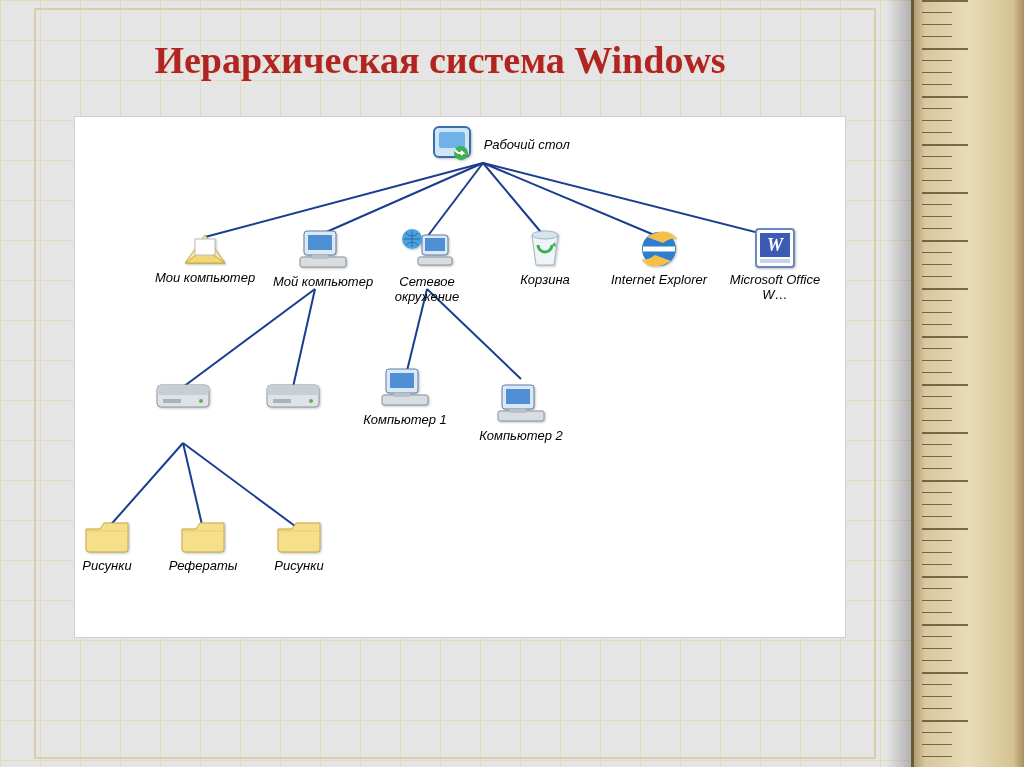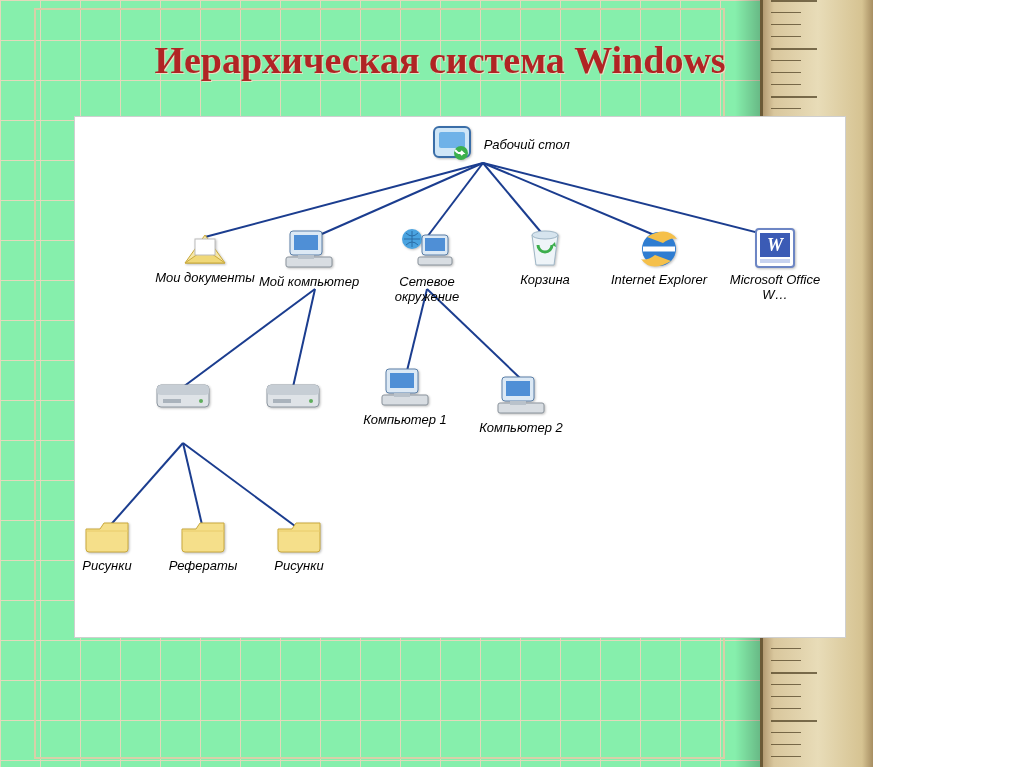--- a/index.html
+++ b/index.html
@@ -1,19 +1,19 @@
 <!DOCTYPE html>
 <html><head>
 <meta charset="utf-8">
 <style>
   html,body{margin:0;padding:0;width:1024px;height:767px;overflow:hidden;font-family:Tahoma, Arial, sans-serif;}
   
   .slide{
-    position:relative;width:873px;height:767px;
-    background:#86efac;
+    position:relative;width:1024px;height:767px;
+    background:#e5e5e5;
   }
   .grid{
     position:absolute;inset:0;
     background-image:
       linear-gradient(#e3d9bb 1px, transparent 1px),
       linear-gradient(90deg, #e3d9bb 1px, transparent 1px);
     background-size:40px 40px;
   }
   .border-inner{
     position:absolute;left:34px;top:8px;right:148px;bottom:8px;
@@ -107,24 +107,24 @@
       </span>
       <span class="lbl" style="display:inline-block;vertical-align:middle;margin-left:6px">Рабочий стол</span>
     </div>
 
     <div class="node" style="left:75px;top:112px">
       <svg class="icon-shadow" width="48" height="40">
         <polygon points="4,34 24,6 44,34" fill="#f6e7a8" stroke="#c9a93a"></polygon>
         <polygon points="4,34 24,20 44,34" fill="#f0d878" stroke="#c9a93a"></polygon>
         <rect x="14" y="10" width="20" height="16" fill="#fff" stroke="#bcbcbc"></rect>
       </svg>
-      <div class="lbl">Мои документы</div>
-    </div>
-
-    <div class="node" style="left:179px;top:110px">
+      <div class="lbl">Мои компьютер</div>
+    </div>
+
+    <div class="node" style="left:193px;top:110px">
       <svg class="icon-shadow" width="54" height="46">
         <rect x="8" y="4" width="32" height="24" rx="3" fill="#dce9f5" stroke="#5a7fa8"></rect>
         <rect x="12" y="8" width="24" height="15" fill="#4f8fd6"></rect>
         <rect x="4" y="30" width="46" height="10" rx="2" fill="#d8dde2" stroke="#8a939c"></rect>
         <rect x="16" y="28" width="16" height="4" fill="#b9c2cb"></rect>
       </svg>
       <div class="lbl">Мой компьютер</div>
     </div>
 
     <div class="node" style="left:297px;top:108px">
@@ -189,21 +189,21 @@
     <div class="node" style="left:275px;top:248px">
       <svg class="icon-shadow" width="54" height="46">
         <rect x="8" y="4" width="32" height="24" rx="3" fill="#dce9f5" stroke="#5a7fa8"></rect>
         <rect x="12" y="8" width="24" height="15" fill="#4f8fd6"></rect>
         <rect x="4" y="30" width="46" height="10" rx="2" fill="#d8dde2" stroke="#8a939c"></rect>
         <rect x="16" y="28" width="16" height="4" fill="#b9c2cb"></rect>
       </svg>
       <div class="lbl">Компьютер 1</div>
     </div>
 
-    <div class="node" style="left:391px;top:256px">
+    <div class="node" style="left:391px;top:264px">
       <svg class="icon-shadow" width="54" height="46">
         <rect x="8" y="4" width="32" height="24" rx="3" fill="#dce9f5" stroke="#5a7fa8"></rect>
         <rect x="12" y="8" width="24" height="15" fill="#4f8fd6"></rect>
         <rect x="4" y="30" width="46" height="10" rx="2" fill="#d8dde2" stroke="#8a939c"></rect>
         <rect x="16" y="28" width="16" height="4" fill="#b9c2cb"></rect>
       </svg>
       <div class="lbl">Компьютер 2</div>
     </div>
 
     <div class="node" style="left:-23px;top:400px">

